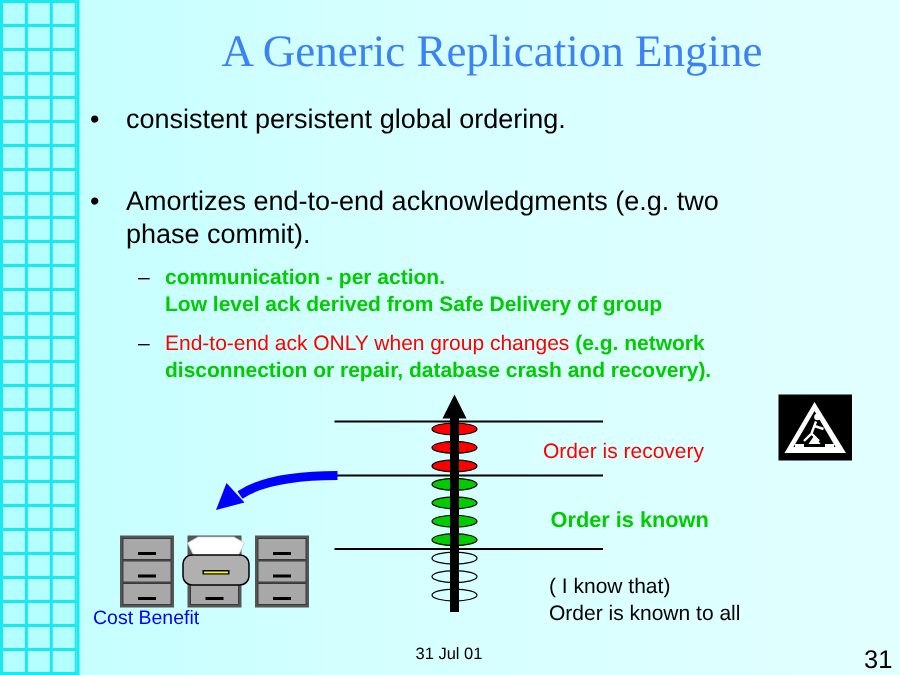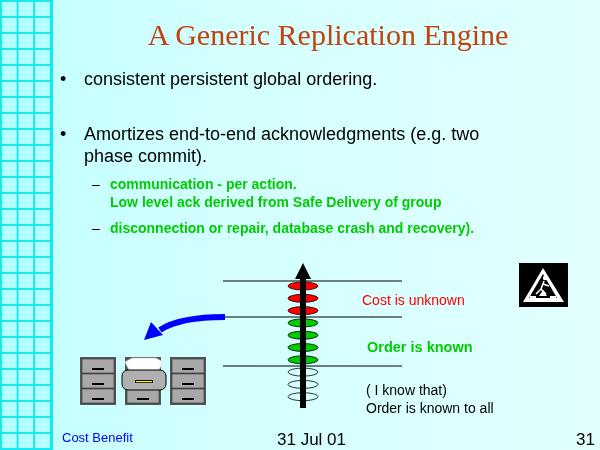--- a/index.html
+++ b/index.html
@@ -12,21 +12,21 @@
     position: absolute; left: 0; top: 0; width: 51px; height: 450px;
     background-color: #b4ffff;
     background-image:
       linear-gradient(to right, #18e8ef 2px, transparent 2px),
       linear-gradient(to bottom, #18e8ef 2px, transparent 2px);
     background-size: 16.6px 16px;
     border-right: 2px solid #18e8ef;
   }
   .title {
     position: absolute; left: 56px; right: 0; top: 18px;
-    text-align: center; color: #c2410c;
+    text-align: center; color: #3b82f6;
     font-family: "Liberation Serif", serif; font-size: 30px;
   }
   .bullet {
     position: absolute; left: 60px; font-size: 18px; color: #000;
     line-height: 22px;
   }
   .bullet .dot { position: absolute; left: 0; top: 0; }
   .bullet .txt { position: absolute; left: 24px; width: 470px; }
   .sub {
     position: absolute; left: 92px; font-size: 14px; line-height: 18px;
@@ -65,20 +65,21 @@
   <span class="dash">–</span>
   <div class="txt green">
     <div>communication - per action.</div>
     <div>Low level ack derived from Safe Delivery of group</div>
   </div>
 </div>
 
 <div class="sub" style="top:219px">
   <span class="dash">–</span>
   <div class="txt">
+    <div><span class="red">End-to-end ack ONLY when group changes </span><span class="green">(e.g. network</span></div>
     <div class="green">disconnection or repair, database crash and recovery).</div>
   </div>
 </div>
 
 <svg width="600" height="450">
 
   <line x1="223" y1="281" x2="402" y2="281" stroke="#000" stroke-width="1.2"></line>
   <line x1="223" y1="317" x2="402" y2="317" stroke="#000" stroke-width="1.2"></line>
   <line x1="223" y1="366" x2="402" y2="366" stroke="#000" stroke-width="1.2"></line>
 
@@ -140,20 +141,20 @@
     <rect x="182" y="398" width="12" height="2" fill="#000"></rect>
   </g>
   <g>
     <polygon points="125,362 132,358 156,358 163,362 158,372 130,372" fill="#fff" stroke="#ccc" stroke-width="0.6"></polygon>
     <rect x="122" y="370" width="44" height="20" rx="6" fill="#b0b0b0" stroke="#000" stroke-width="1"></rect>
     <rect x="135" y="380" width="18" height="3" fill="#000"></rect>
     <rect x="136" y="381" width="16" height="1.2" fill="#ffff00"></rect>
   </g>
 </svg>
 
-<div class="label red" style="left:362px;top:292px">Cost  is unknown</div>
+<div class="label red" style="left:362px;top:292px">Order  is recovery</div>
 <div class="label green" style="left:367px;top:339px;font-size:14.5px">Order is known</div>
 <div class="label" style="left:366px;top:382px;color:#000">( I know  that)</div>
 <div class="label" style="left:366px;top:400px;color:#000">Order is known to all</div>
 
-<div class="footer" style="left:62px;top:430px;color:#0000ff;font-size:13px">Cost Benefit</div>
-<div class="footer" style="left:277px;top:430px;color:#000;font-size:17px">31 Jul 01</div>
+<div class="footer" style="left:62px;top:404px;color:#0000ff;font-size:13px">Cost Benefit</div>
+<div class="footer" style="left:277px;top:430px;color:#000;font-size:11px">31 Jul 01</div>
 <div class="footer" style="left:576px;top:430px;color:#000;font-size:17px">31</div>
 
 </body></html>

